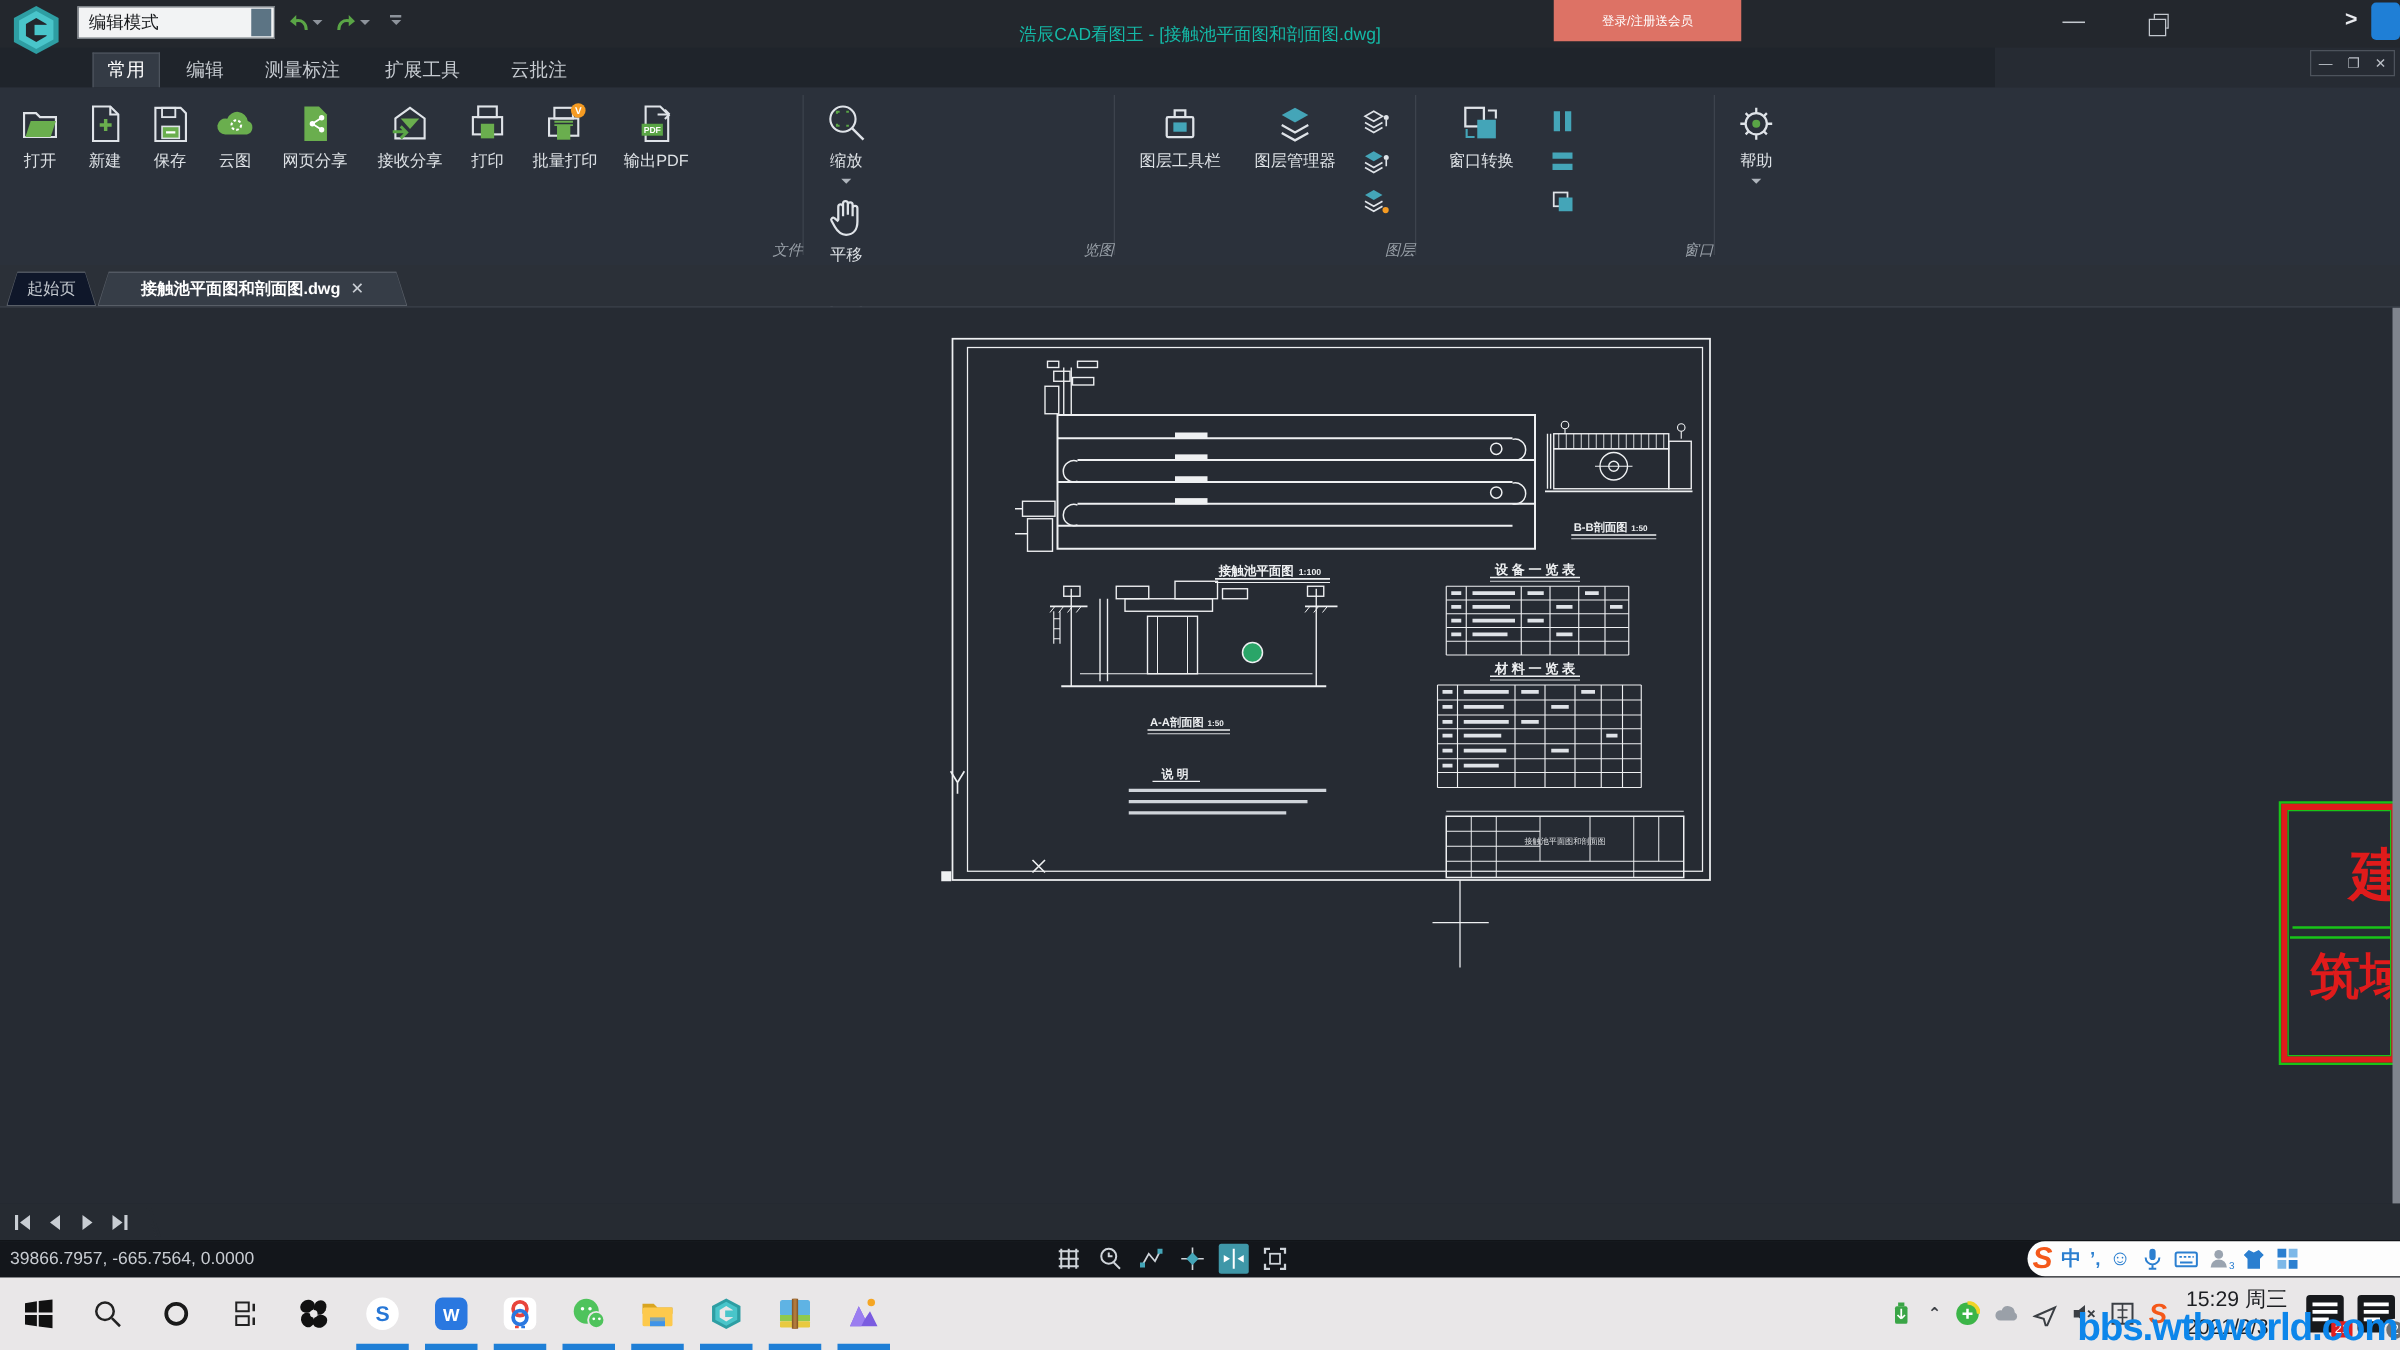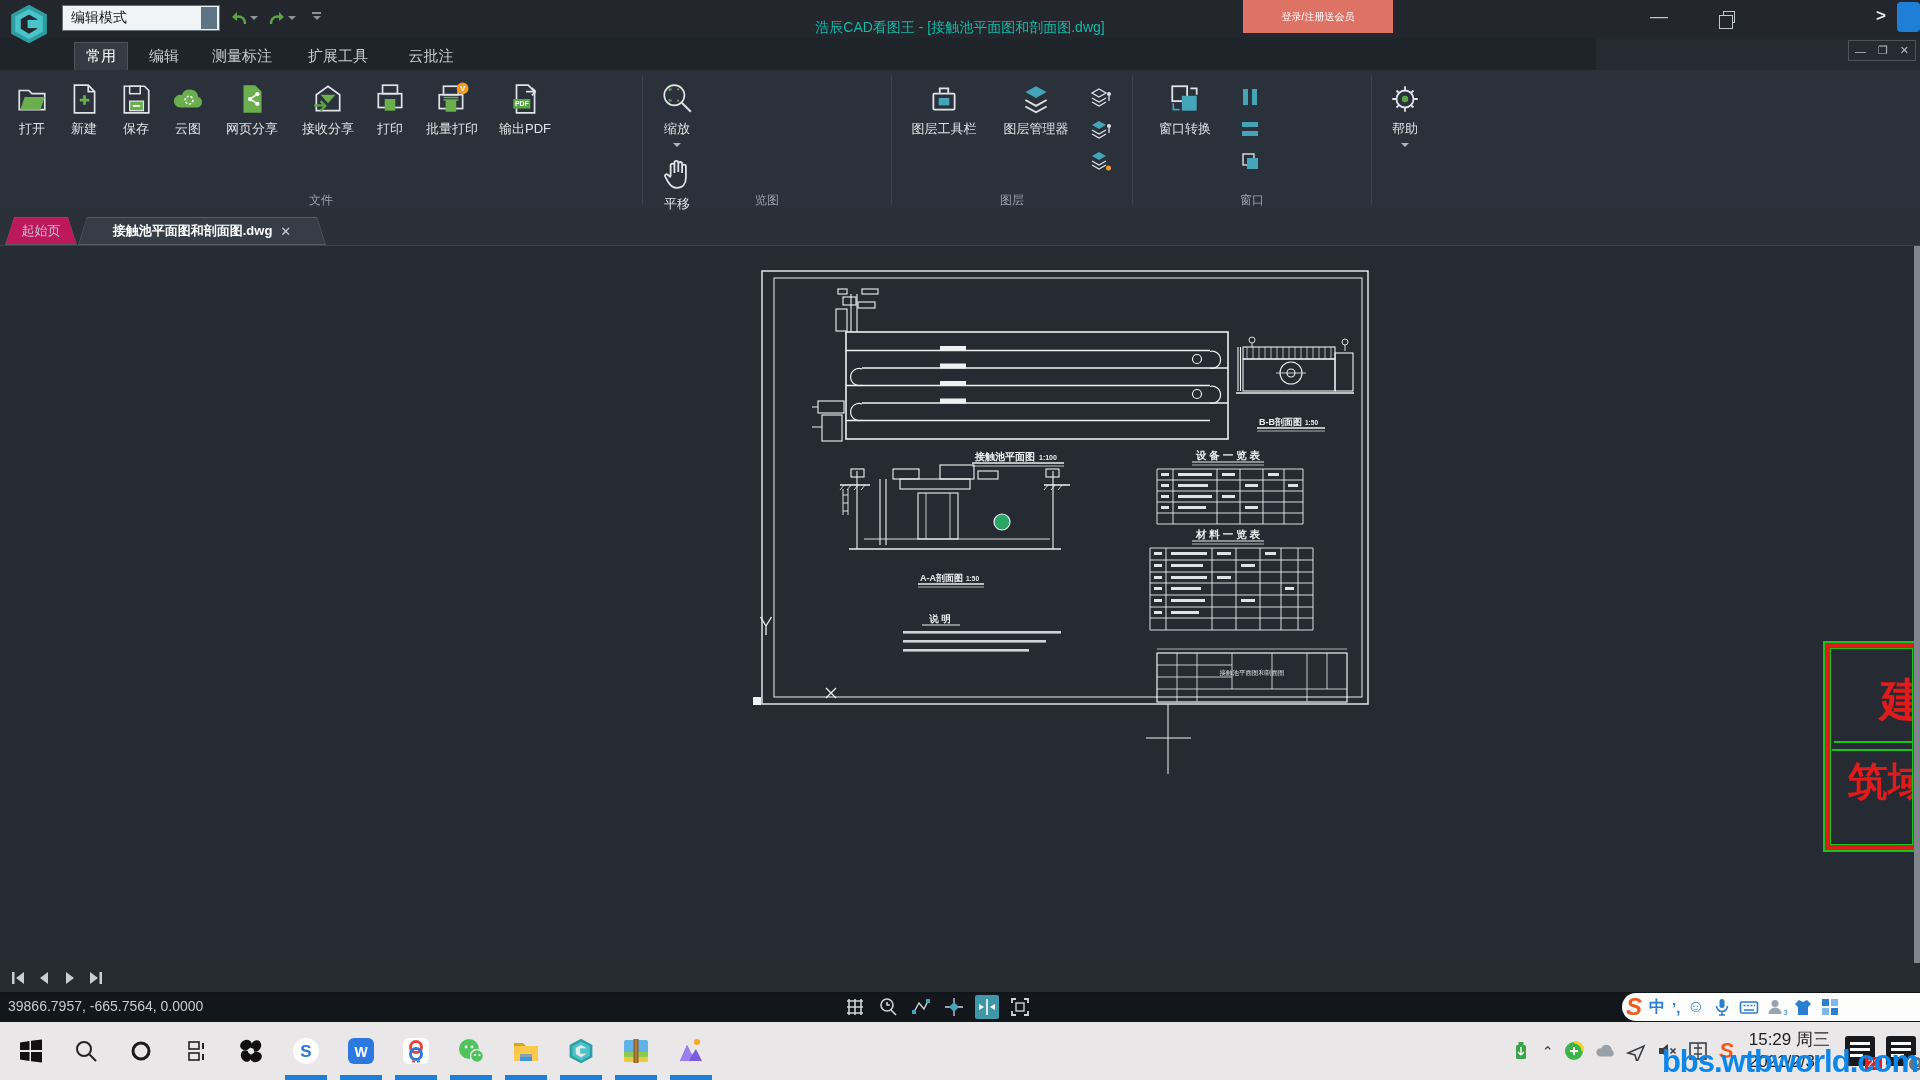--- a/index.html
+++ b/index.html
@@ -36,35 +36,35 @@
   .ribbontabs { position:absolute; left:0; top:38px; width:1596px; height:32px; background:#1f242b; }
   .rtab { position:absolute; top:4px; height:28px; display:flex; align-items:center; justify-content:center;
           color:#c6cbd1; font-size:15px; }
   .rtab.active { background:#343b45; border:1px solid #4d545e; border-bottom:none; color:#fff; }
   .docwinctl { position:absolute; left:1848px; top:2px; width:68px; height:21px; border:1px solid #4d535c;
                display:flex; align-items:center; justify-content:space-around; color:#b9bec5; font-size:11px; }
 
   
   .ribbon { position:absolute; left:0; top:70px; width:1920px; height:142px; background:#2b313b; display:flex; }
   .rgroup { position:relative; height:100%; display:flex; align-items:flex-start; padding:6px 4px 0 6px; }
-  .rgroup .glabel { position:absolute; bottom:3px; left:0; right:0; text-align:center; color:#99a0a8; font-size:12px; }
+  .rgroup .glabel { position:absolute; bottom:3px; left:0; right:0; text-align:right; color:#99a0a8; font-size:12px;font-style:italic; }
   .rsep { width:1px; height:128px; background:#3d434d; margin-top:6px; }
   .rbtn { display:flex; flex-direction:column; align-items:center; padding-top:6px; height:104px; }
   .rbtn .ric { width:34px; height:34px; margin-bottom:4px; }
   .rbtn .rlabel { color:#dde1e5; font-size:13px; white-space:nowrap; }
   .rbtn .dcaret { width:0; height:0; border:4px solid transparent; border-top-color:#aeb4bb; margin-top:5px; }
   .minicol { display:flex; flex-direction:column; gap:6px; padding-top:8px; margin-left:6px; }
   .minibtn { width:26px; height:26px; display:flex; align-items:center; justify-content:center; }
 
   
   .doctabs { position:absolute; left:0; top:212px; width:1920px; height:33px; background:#2b3038; }
   .dtab-o { position:absolute; bottom:0; height:28px;
             clip-path:polygon(9px 0, calc(100% - 9px) 0, 100% 100%, 0 100%); background:#585e67; }
   .dtab-i { position:absolute; inset:1px; clip-path:polygon(8px 0, calc(100% - 8px) 0, 100% 100%, 0 100%);
-            background:#be185d; display:flex; align-items:center; justify-content:center;
+            background:#0f172a; display:flex; align-items:center; justify-content:center;
             color:#c3c8ce; font-size:13px; gap:8px; }
   .dtab-o.active .dtab-i { background:#363d47; color:#fff; font-weight:bold; }
   .dclose { color:#c9ced4; font-size:13px; font-weight:normal; }
 
   
   .canvas { position:absolute; left:0; top:245px; width:1920px; height:718px; background:#262b33;
             border-top:1px solid #3d434c; overflow:hidden; }
   .vscroll { position:absolute; right:0; top:0; width:6px; height:100%; background:#7f848d; }
   .stamp { position:absolute; left:1823px; top:395px; width:97px; height:211px; border:2px solid #18c418; }
   .stamp .rb { position:absolute; inset:0; border:5px solid #e01b1b; }

